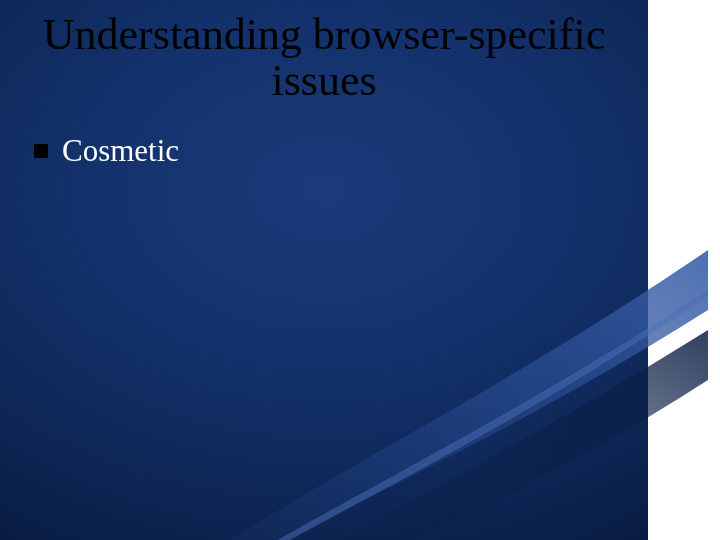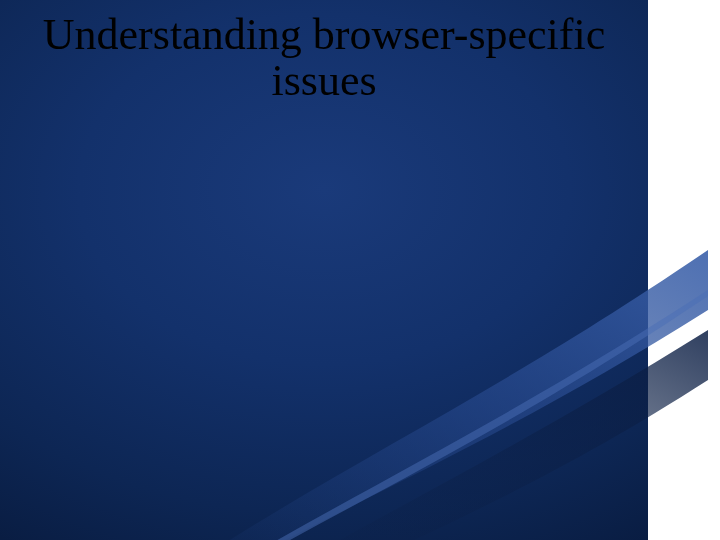--- a/index.html
+++ b/index.html
@@ -67,20 +67,24 @@
   }
 </style>
 </head>
 <body>
 
 <div class="slide">
 
   <div class="title">Understanding browser-specific issues</div>
 
   <div class="body">
+    <div class="bullet-row">
+      <div class="bullet"></div>
+      <div class="bullet-text">Cosmetic</div>
+    </div>
   </div>
 
   <svg class="swoosh" viewBox="0 0 560 360" xmlns="http://www.w3.org/2000/svg">
     <defs>
       <linearGradient id="g1" x1="0%" y1="100%" x2="100%" y2="0%">
         <stop offset="0%" stop-color="#1e3f80" stop-opacity="0.0"></stop>
         <stop offset="55%" stop-color="#2a4d94" stop-opacity="0.55"></stop>
         <stop offset="100%" stop-color="#3a60aa" stop-opacity="0.9"></stop>
       </linearGradient>
       <linearGradient id="g2" x1="0%" y1="100%" x2="100%" y2="0%">

